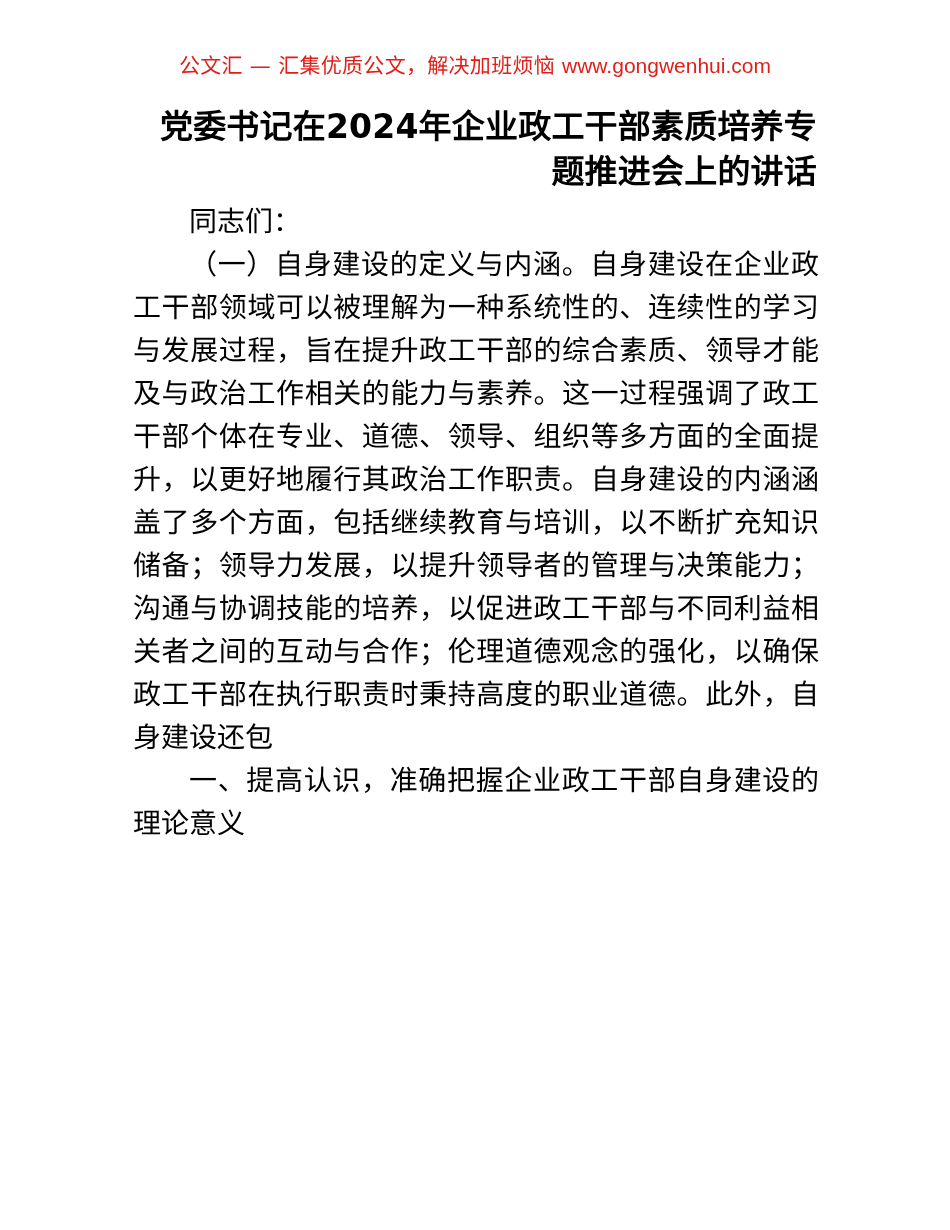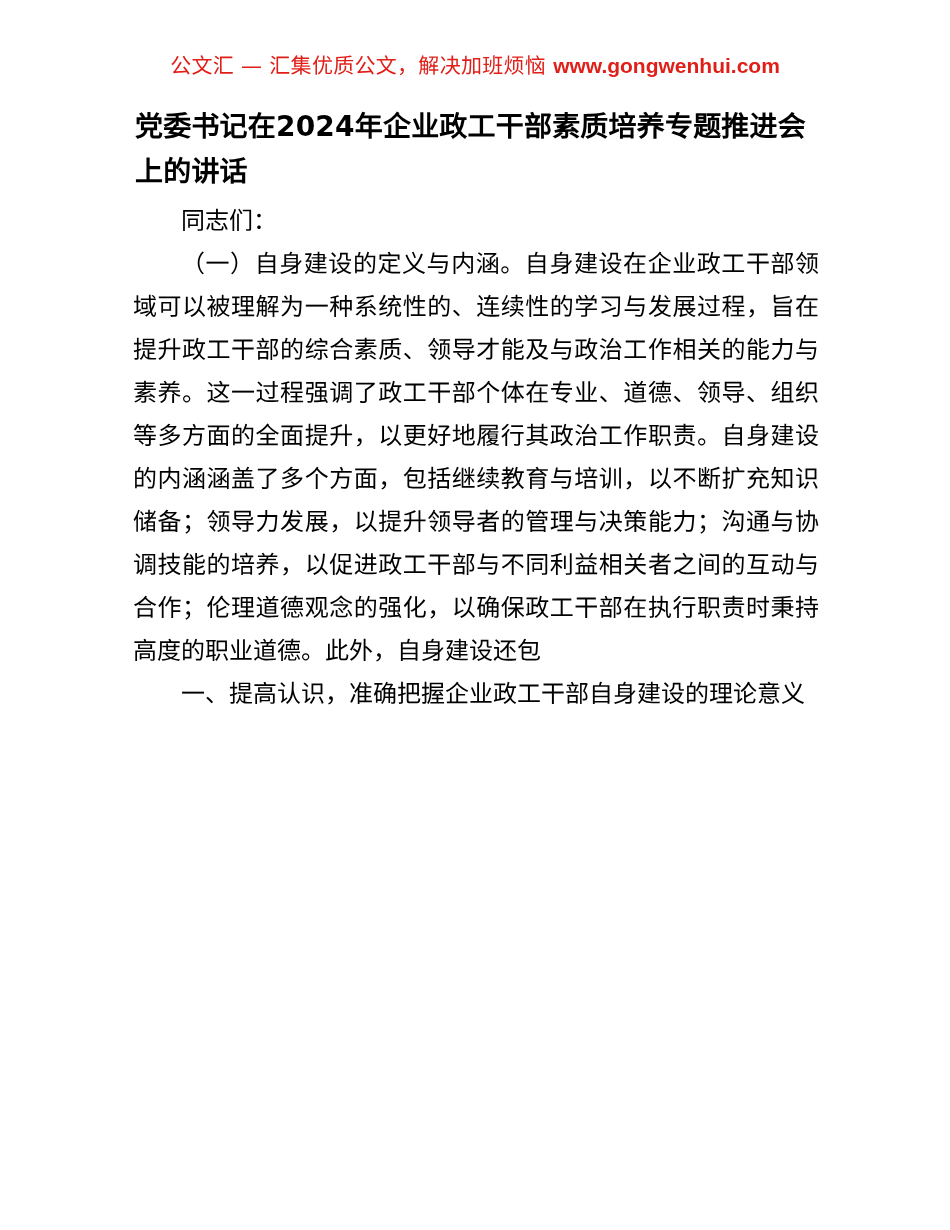--- a/index.html
+++ b/index.html
@@ -35,43 +35,42 @@
     line-height: 28px;
     letter-spacing: 0.3px;
     white-space: nowrap;
   }
   .site-banner .banner-cn {
     font-family: "DejaVu Sans", "Liberation Sans", sans-serif;
   }
   .site-banner .banner-url {
     font-family: "Liberation Sans", "DejaVu Sans", sans-serif;
     letter-spacing: 0;
-    font-weight: bold;
   }
 
   
   .doc {
     position: absolute;
     top: 104px;
     left: 133px;
     width: 686px;
   }
 
   .doc-title {
-    font-size: 28px;
+    font-size: 33px;
     font-weight: bold;
     line-height: 45px;
-    text-align: left;
+    text-align: right;
     letter-spacing: 0.2px;
     margin: 0 0 6px 0;
     padding: 0 2px;
   }
 
   .para {
-    font-size: 24px;
+    font-size: 28px;
     line-height: 43px;
     text-align: justify;
     text-align-last: left;
     text-justify: inter-ideograph;
     margin: 0;
     padding: 0;
     letter-spacing: 0;
     word-break: break-all;
   }
   .para + .para {

